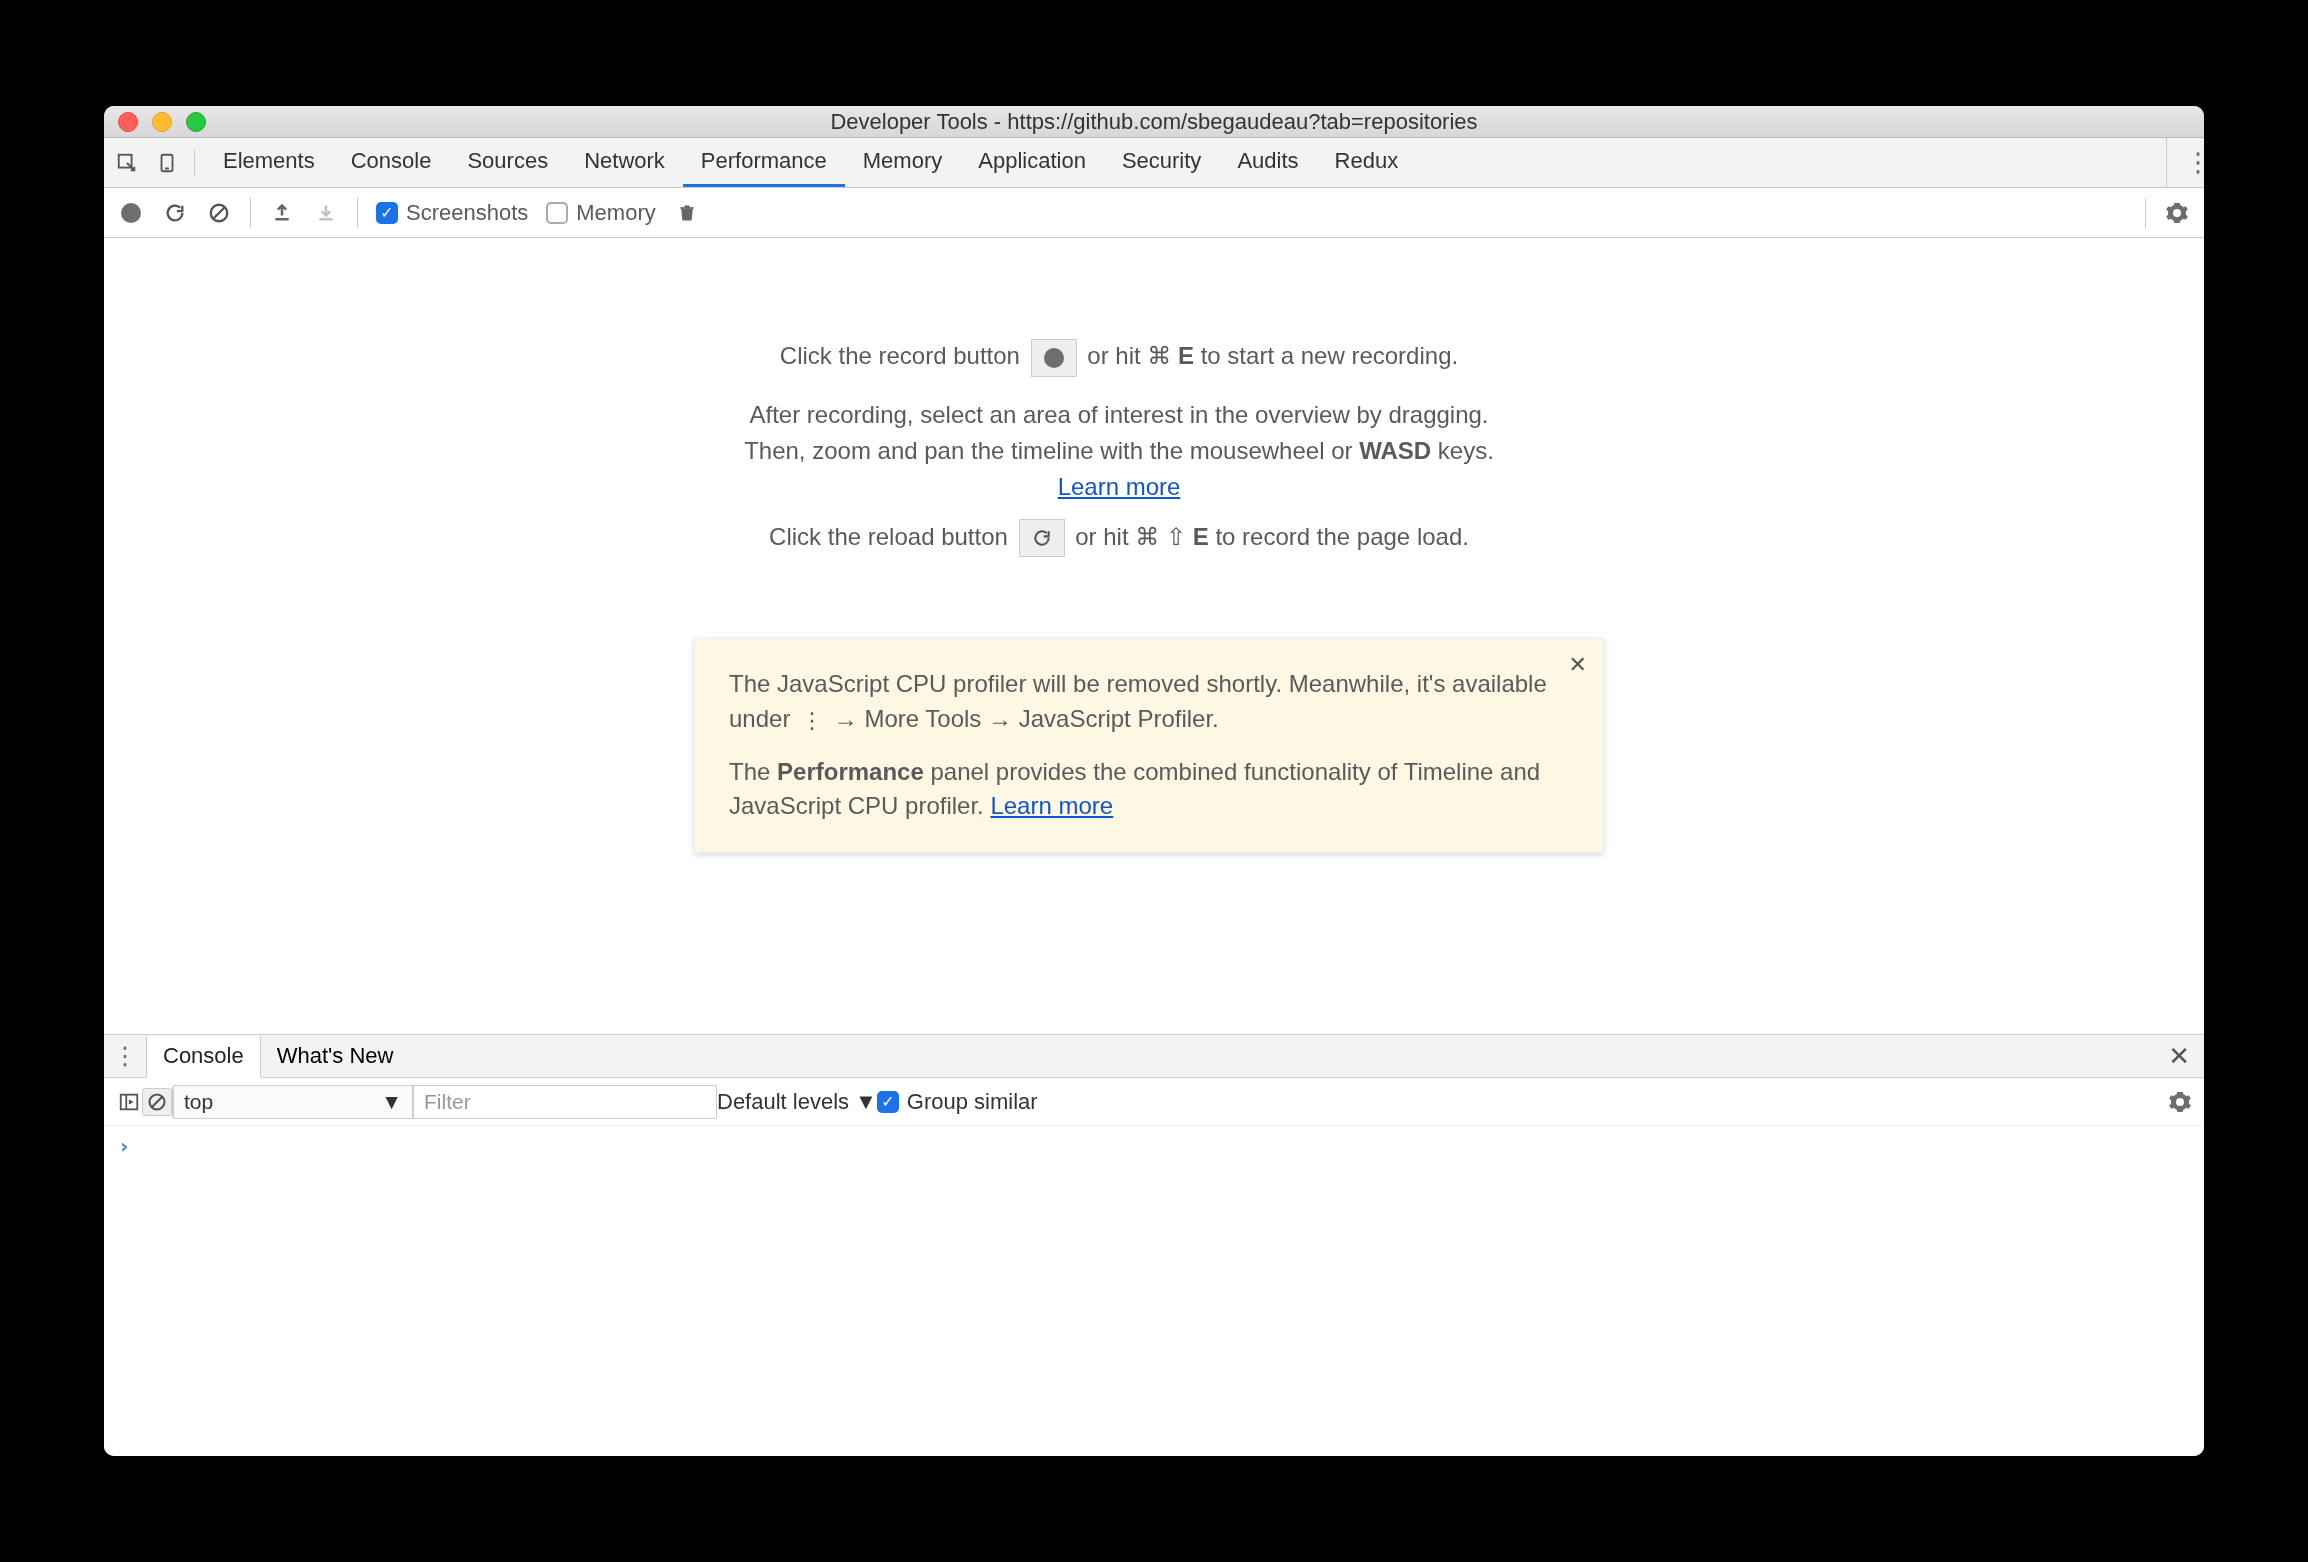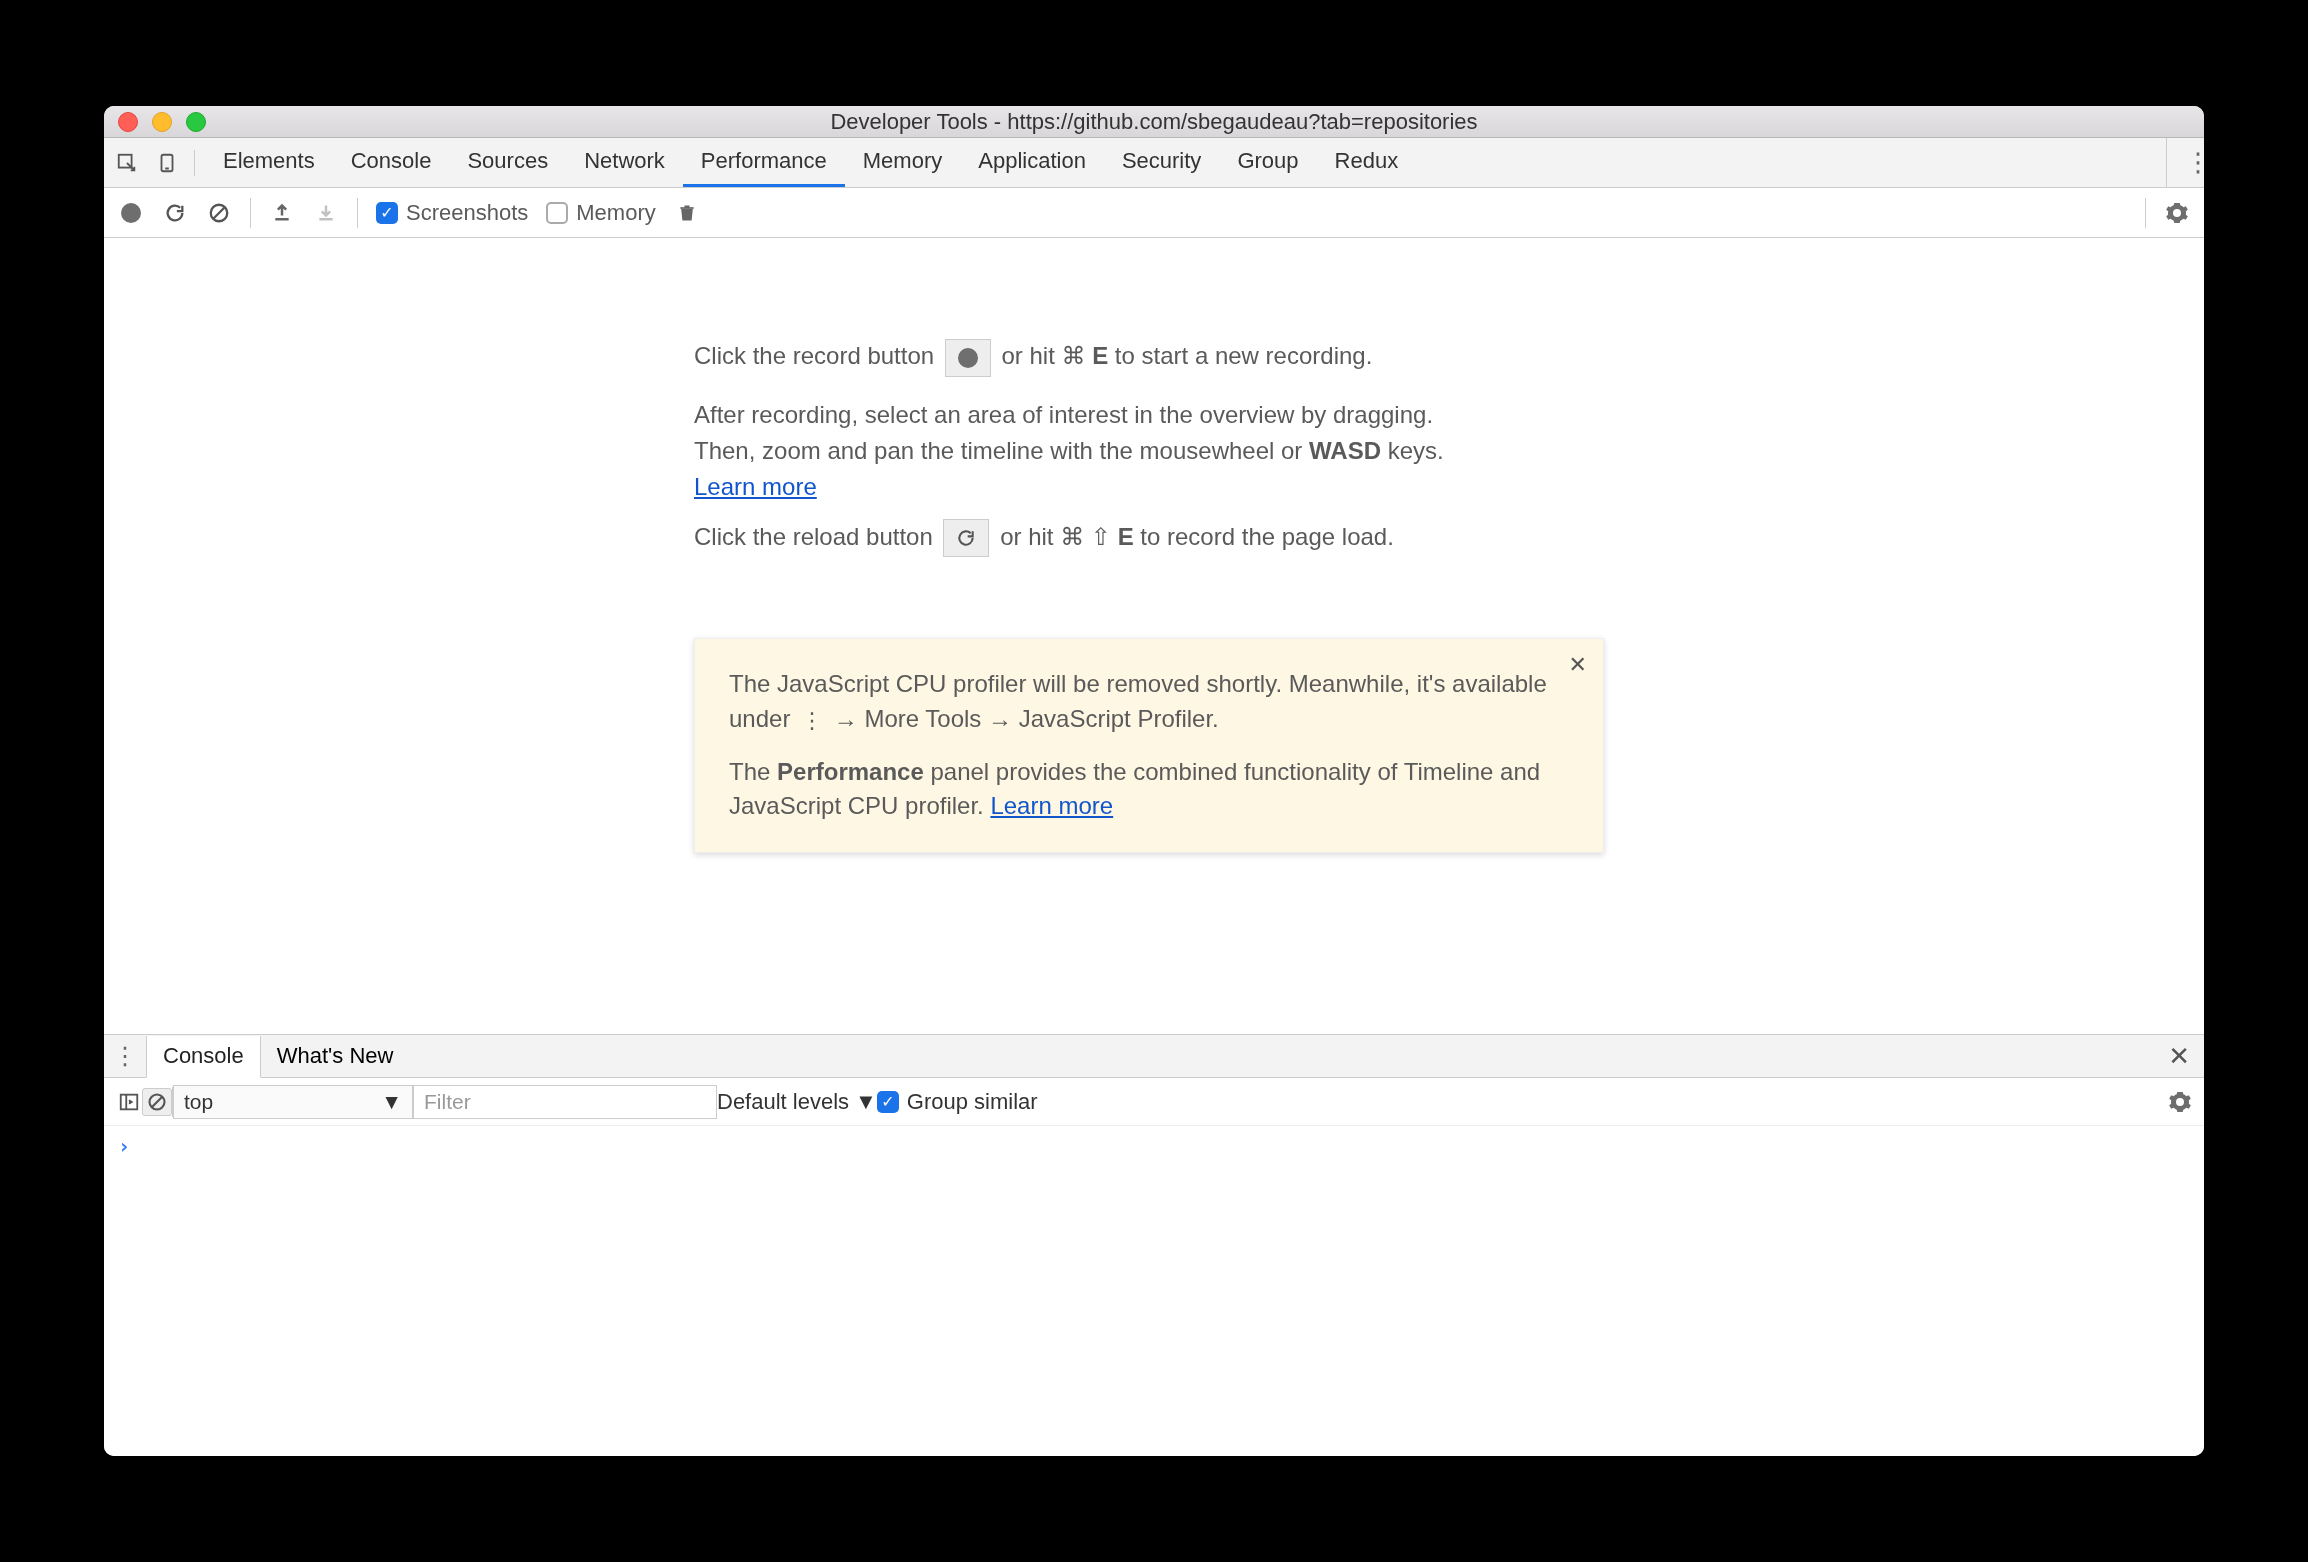--- a/index.html
+++ b/index.html
@@ -100,20 +100,21 @@
     overflow: hidden;
   }
   .instructions {
     position: absolute;
     top: 100px;
     left: 590px;
     width: 850px;
     font-size: 24px;
     color: #5a5a5a;
     line-height: 1.5;
+    text-align: center;
   }
   .instructions p { margin-bottom: 14px; }
   .inline-btn {
     display: inline-flex;
     width: 46px; height: 38px;
     background: #eee;
     border: 1px solid #ccc;
     align-items: center;
     justify-content: center;
     vertical-align: middle;
@@ -246,21 +247,21 @@
     </div>
     <div class="tabs">
       <div class="tab">Elements</div>
       <div class="tab">Console</div>
       <div class="tab">Sources</div>
       <div class="tab">Network</div>
       <div class="tab active">Performance</div>
       <div class="tab">Memory</div>
       <div class="tab">Application</div>
       <div class="tab">Security</div>
-      <div class="tab">Group</div>
+      <div class="tab">Audits</div>
       <div class="tab">Redux</div>
     </div>
     <div class="spacer"></div>
     <div class="kebab">⋮</div>
   </div>
 
   <div class="subtoolbar">
     <span class="ico">
         <span class="record-dot"></span>
       </span>

